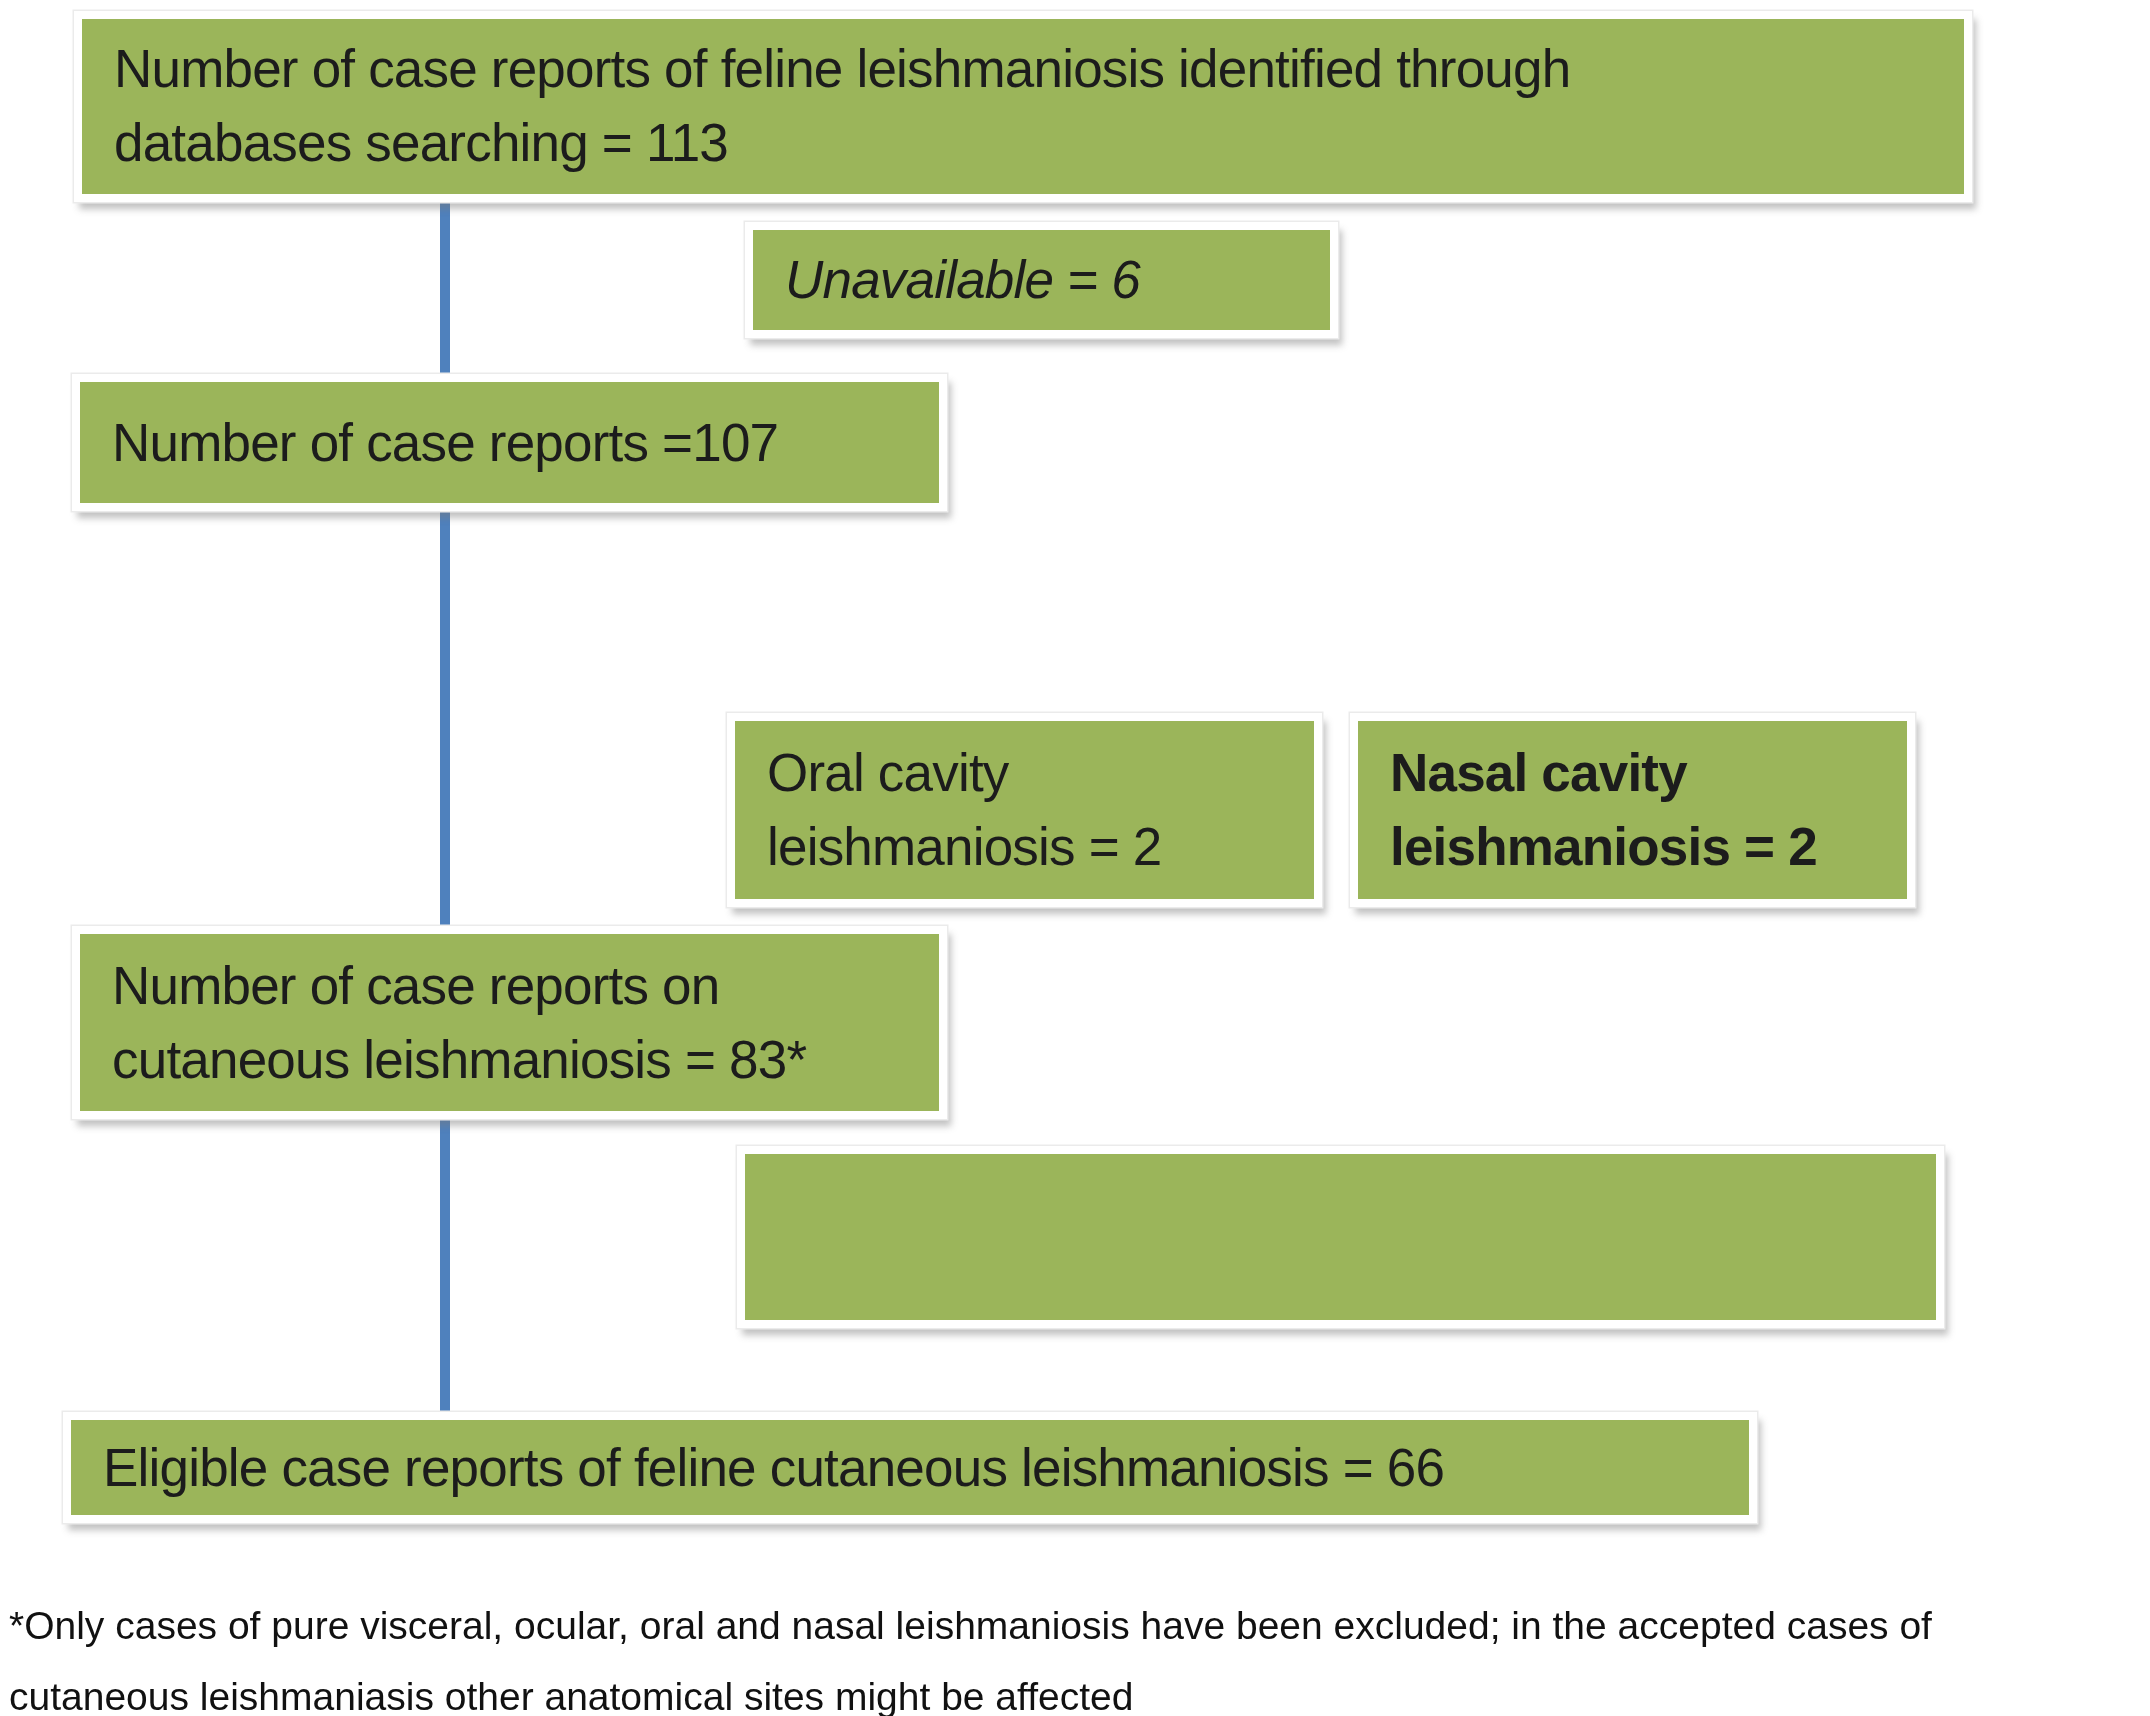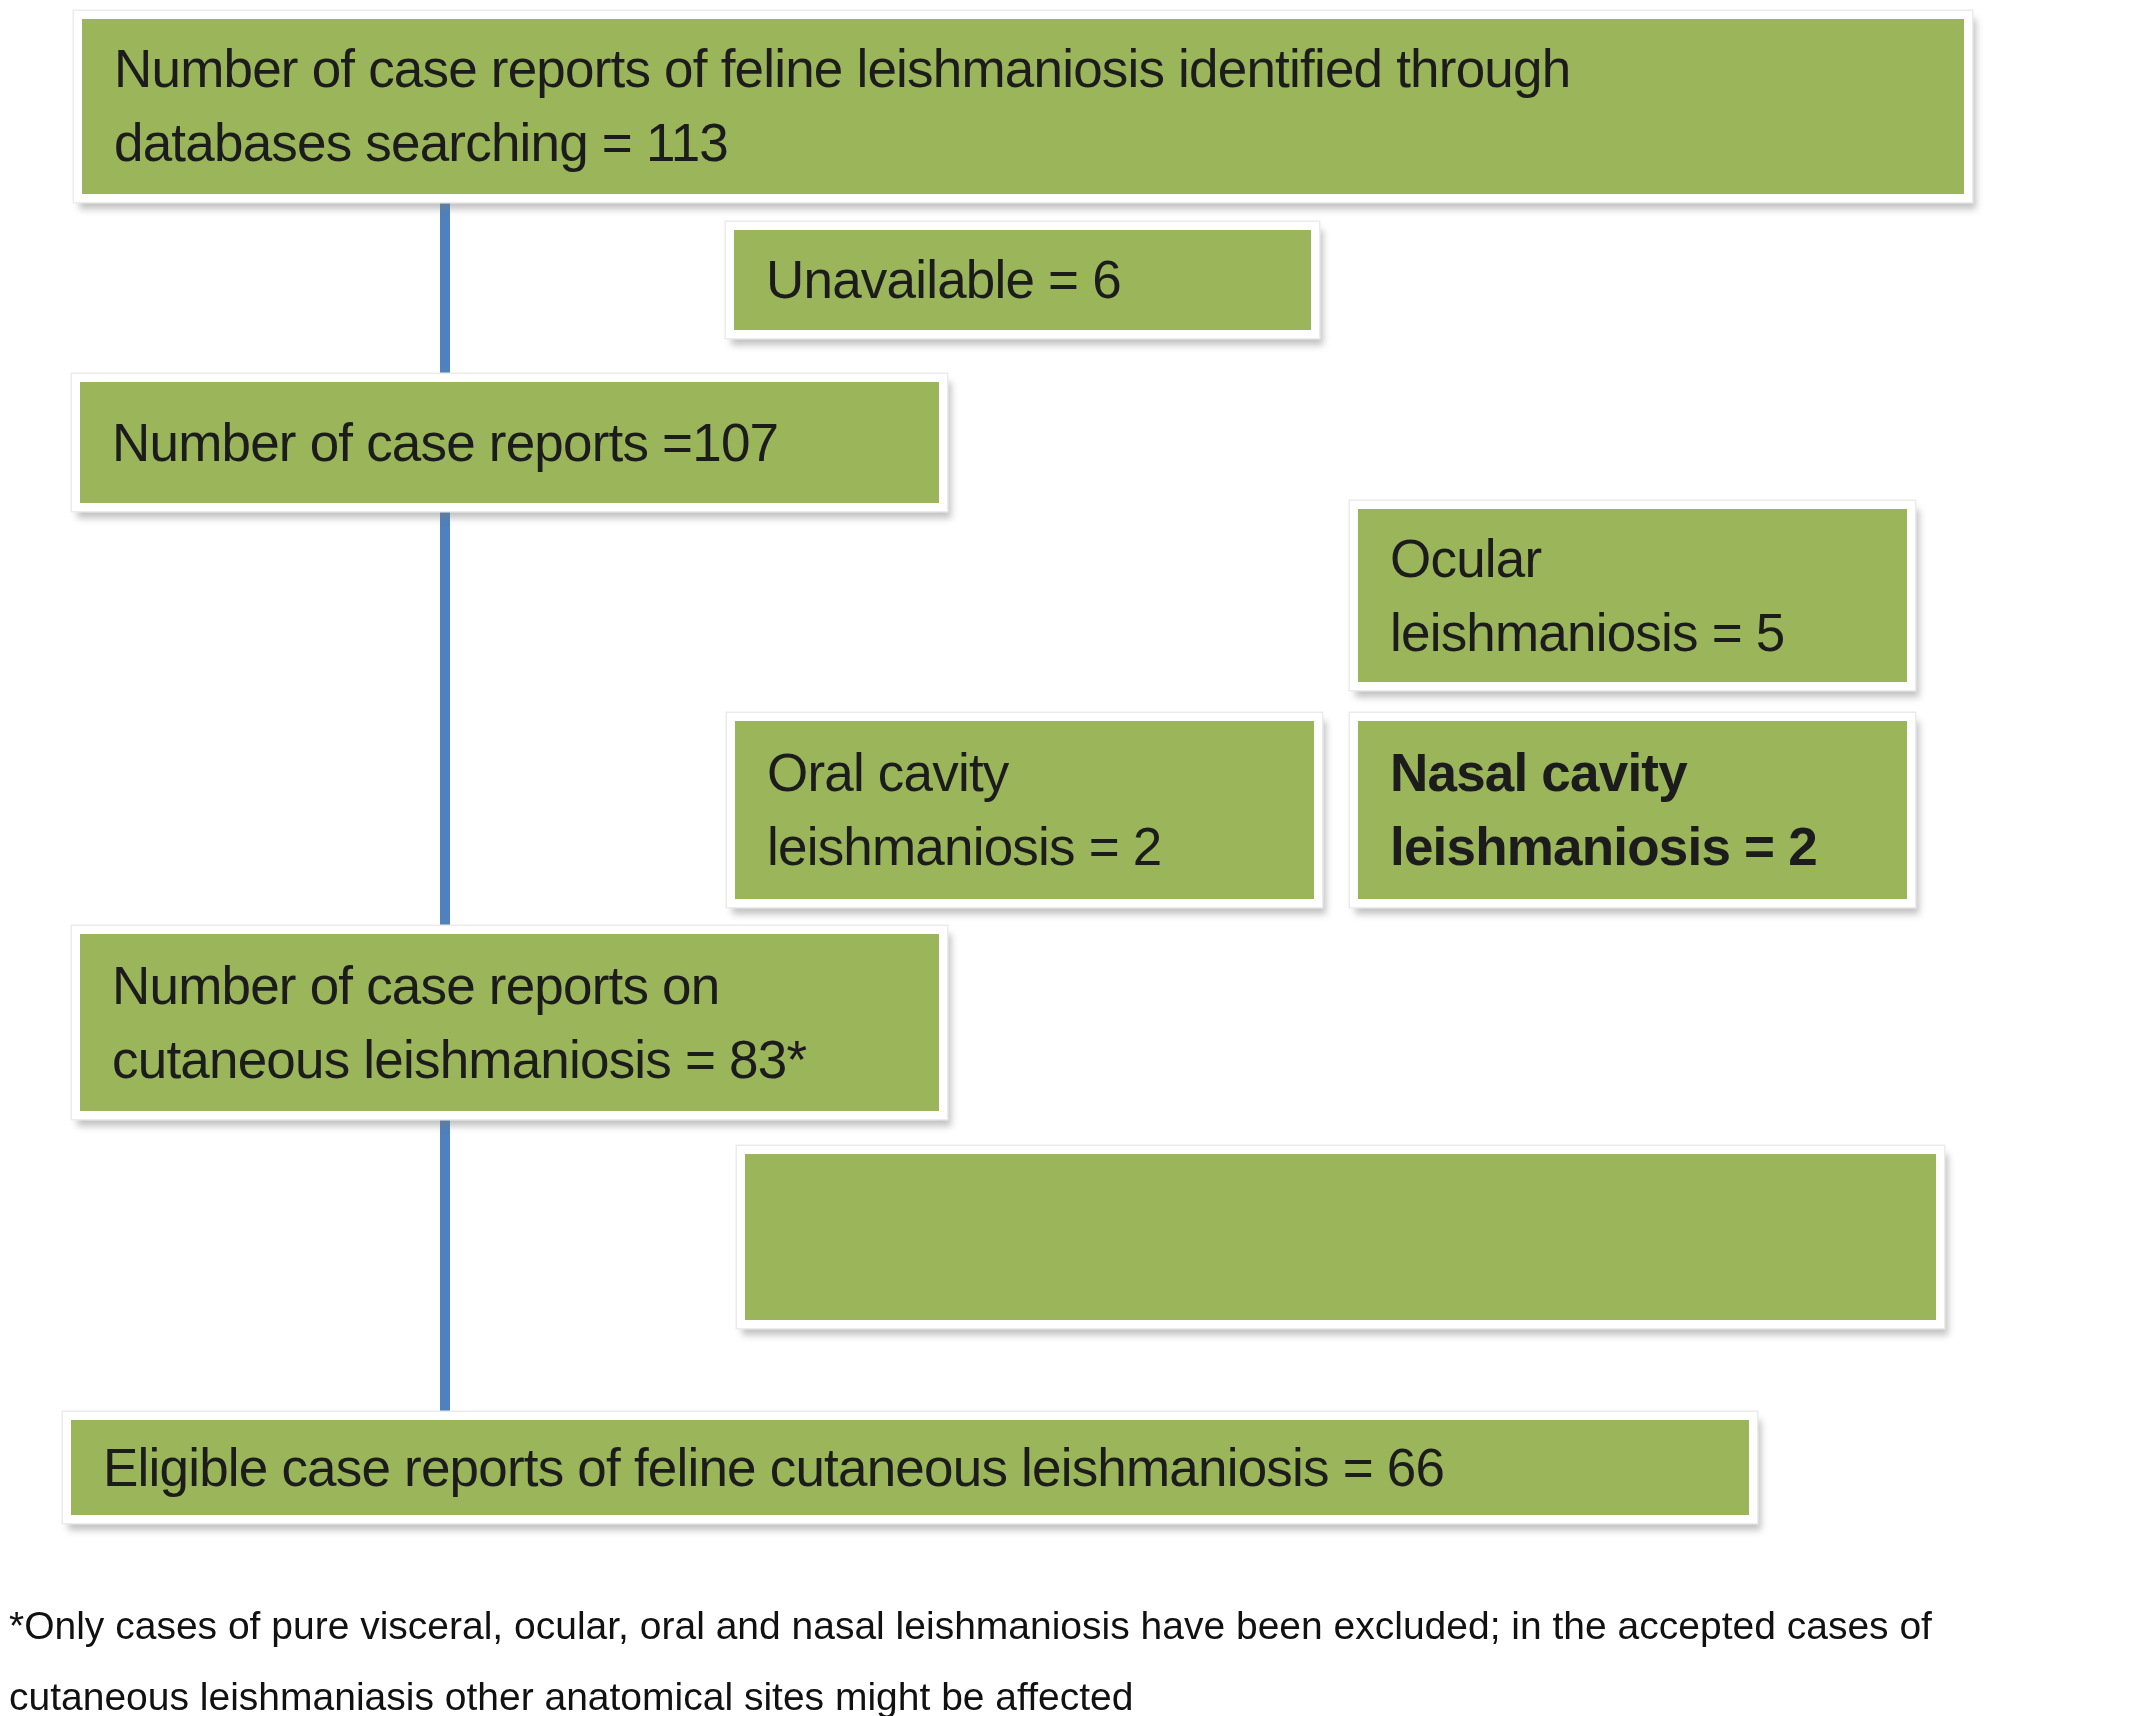--- a/index.html
+++ b/index.html
@@ -43,21 +43,21 @@
     display: flex;
     flex-direction: column;
     justify-content: center;
     padding: 3px 13.5px 3px 32px;
     font-size: 53px;
     line-height: 74px;
     letter-spacing: -0.8px;
     white-space: nowrap;
   }
   .b0 { left: 74px;   top: 10.5px;   width: 1898px; height: 191px; }
-  .b1 { left: 726px;  top: 222px;  width: 593px;  height: 116px; }
+  .b1 { left: 745px;  top: 222px;  width: 593px;  height: 116px; font-style: italic; }
   .b2 { left: 72px;   top: 374px;  width: 875px; height: 137px; }
   .b3 { left: 727px;  top: 501px;  width: 595px;  height: 189px; }
   .b4 { left: 1350px; top: 501px;  width: 565px;  height: 189px; }
   .b5 { left: 727px;  top: 713px;  width: 595px;  height: 194px; }
   .b6 { left: 1350px; top: 713px;  width: 565px;  height: 194px; font-weight: bold; }
   .b7 { left: 72px;   top: 926px; width: 875px; height: 193px; }
   .b8 { left: 737px;  top: 1146px; width: 1207px; height: 182px; }
   .b9 { left: 63px;   top: 1412px; width: 1694px; height: 111px; }
   .footnote {
     position: absolute;
@@ -85,24 +85,20 @@
 
   <div class="box b1">
     <div>Unavailable = 6</div>
   </div>
 
   <div class="box b2">
     <div>Number of case reports =107</div>
   </div>
 
 
-  <div class="box b4">
-    <div>Ocular</div>
-    <div>leishmaniosis = 5</div>
-  </div>
 
   <div class="box b5">
     <div>Oral cavity</div>
     <div>leishmaniosis = 2</div>
   </div>
 
   <div class="box b6">
     <div>Nasal cavity</div>
     <div>leishmaniosis = 2</div>
   </div>

